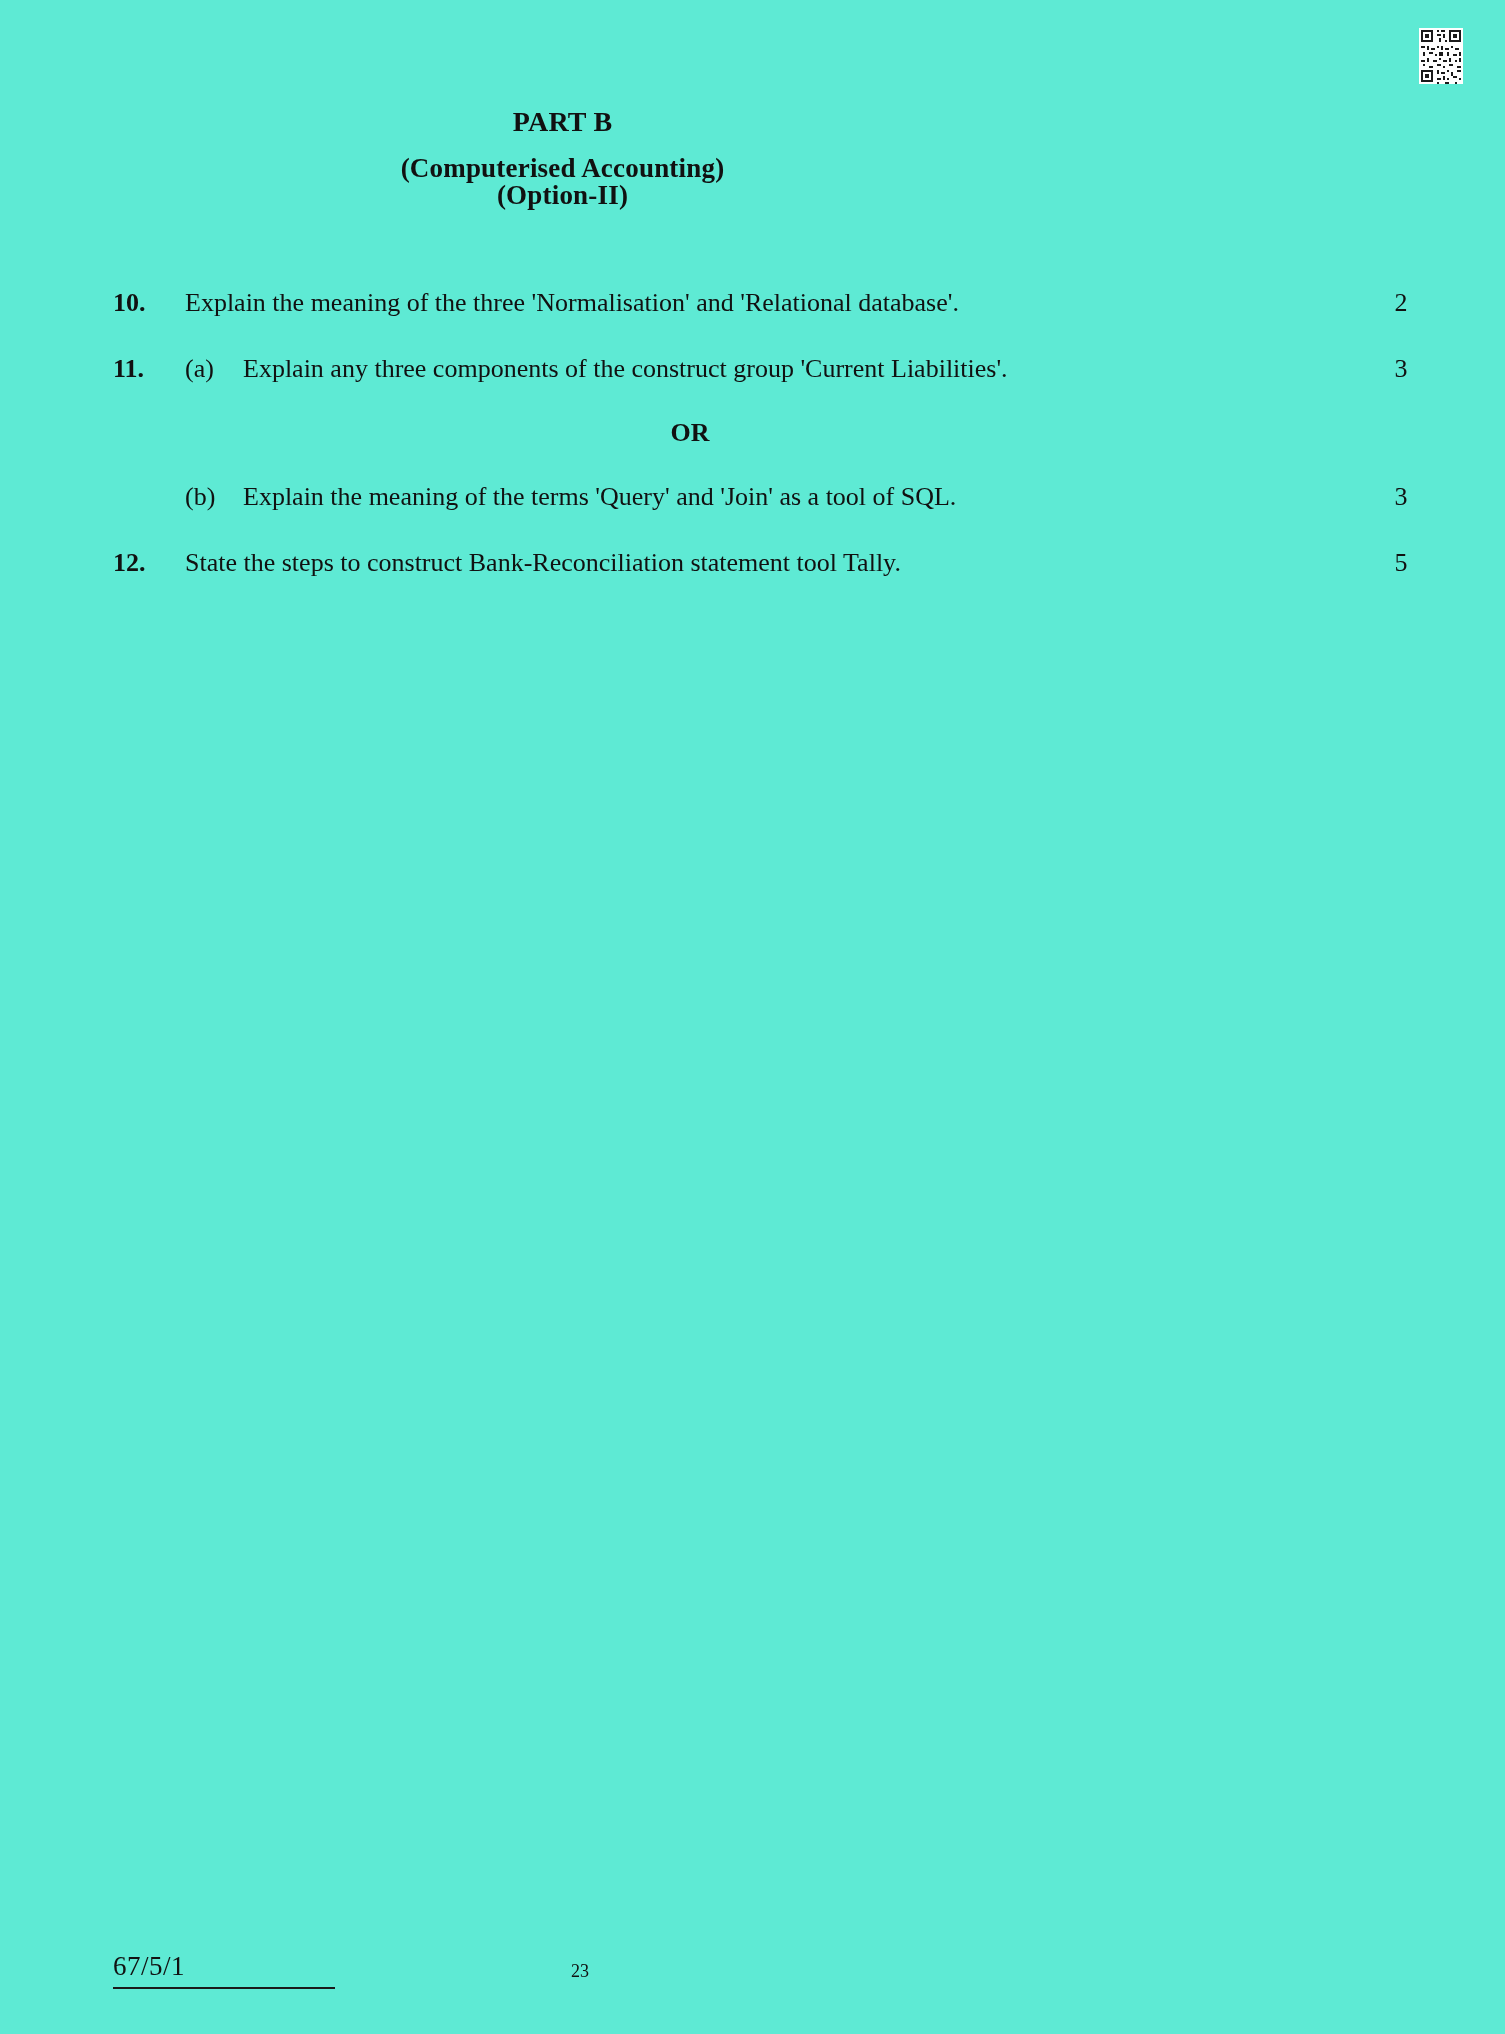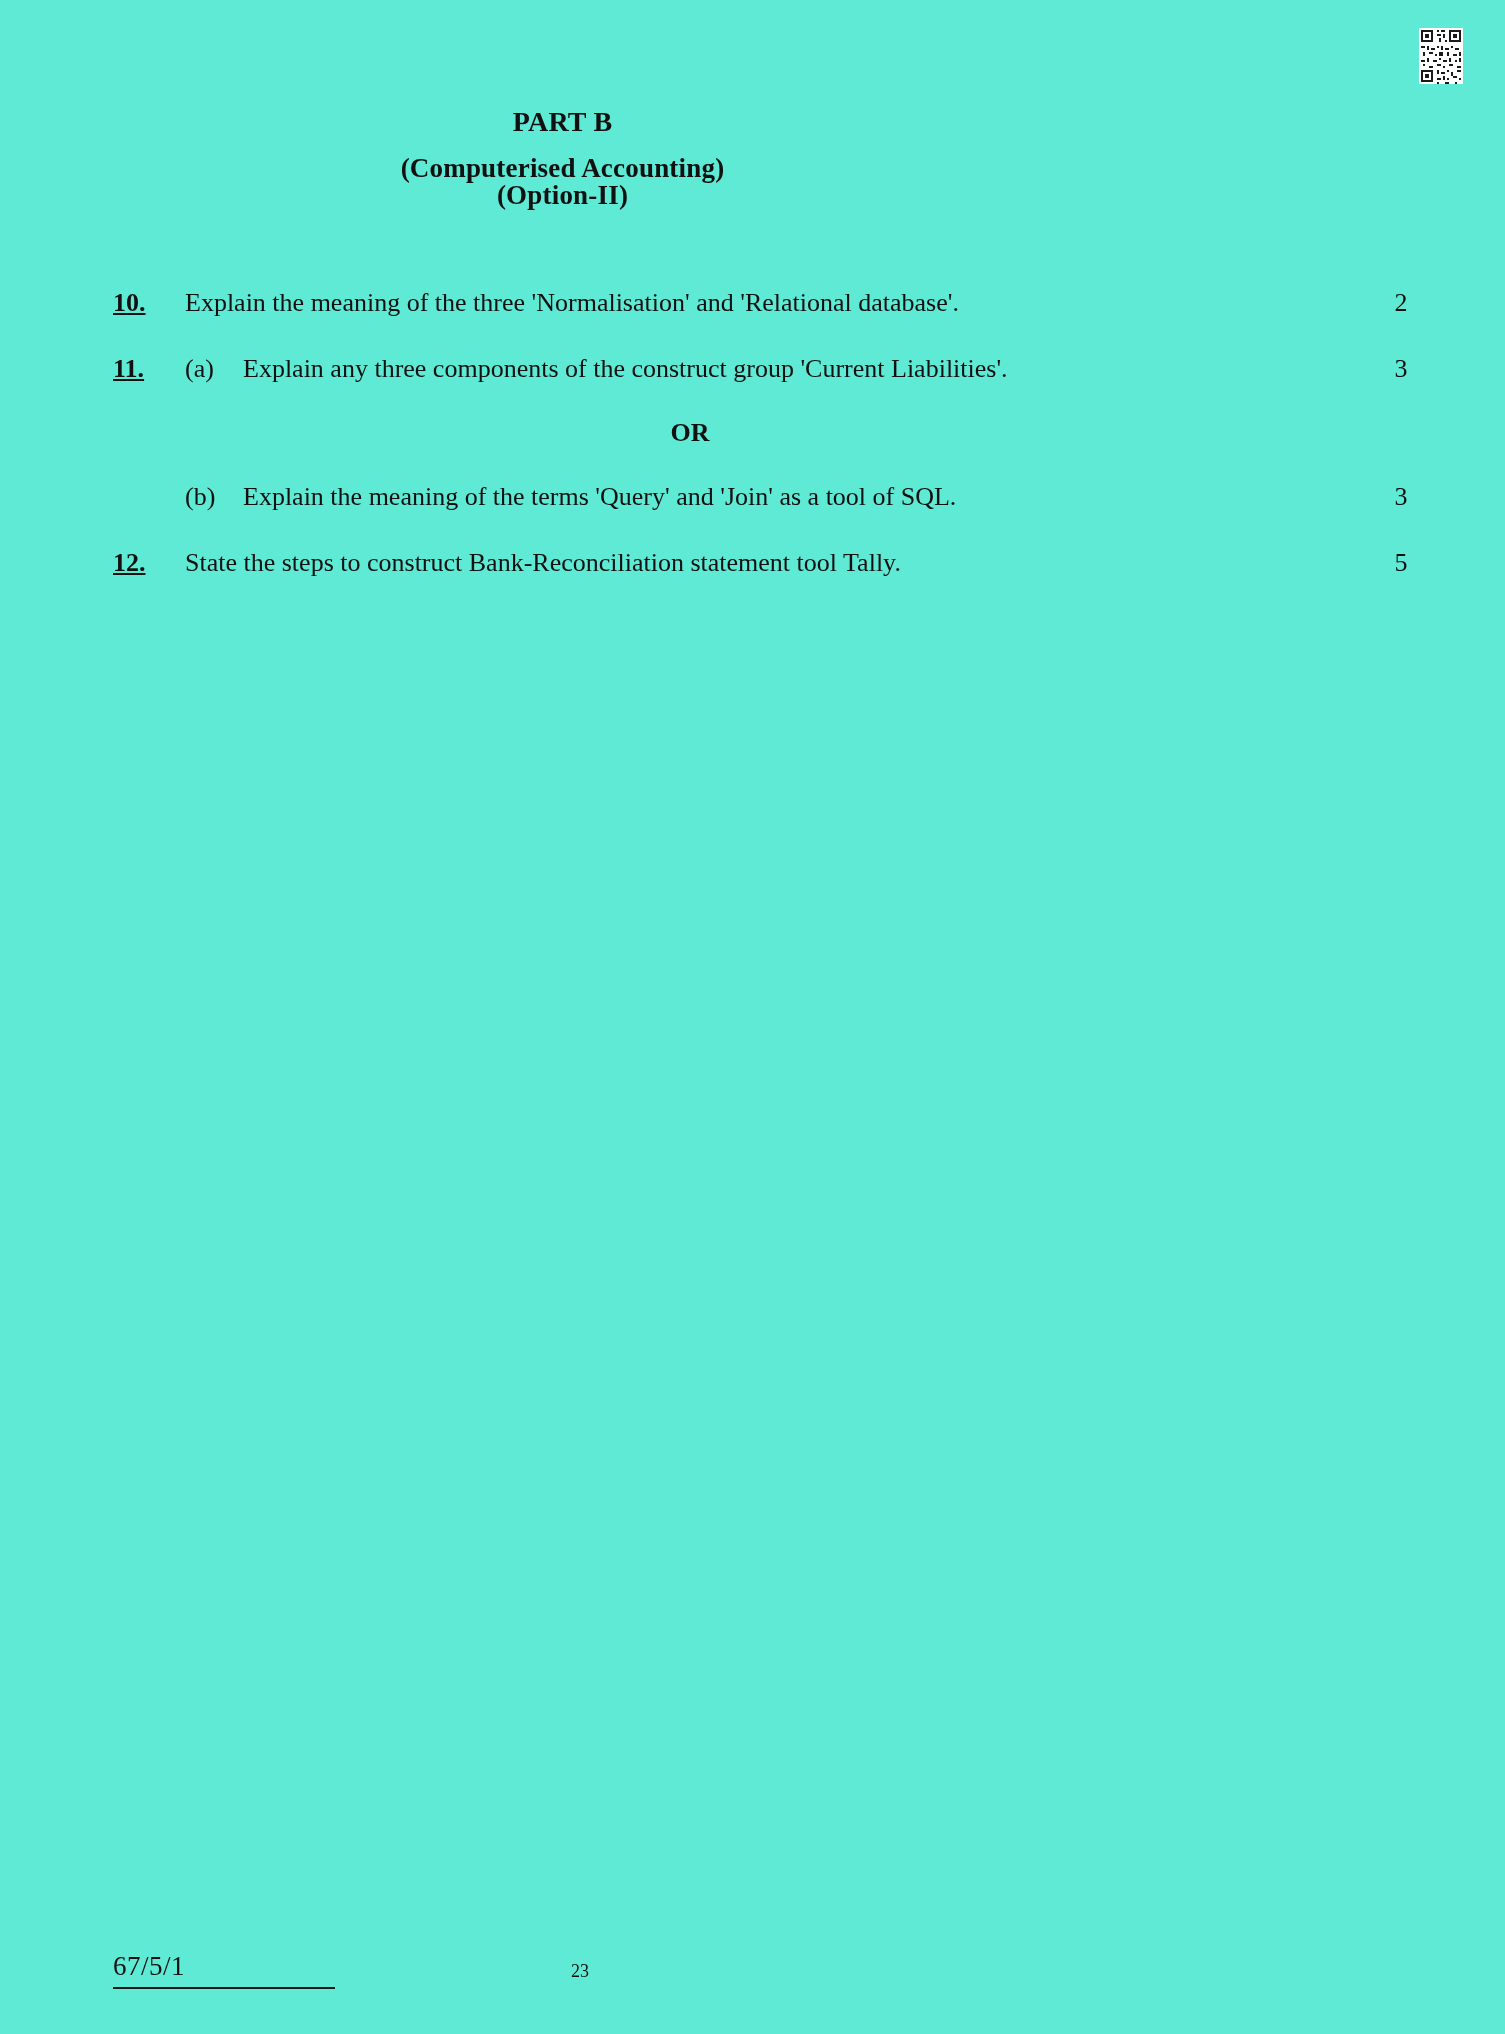--- a/index.html
+++ b/index.html
@@ -64,21 +64,20 @@
     margin-bottom: 33px;
   }
   .qnum {
     flex: 0 0 auto;
     width: 72px;
     padding-left: 113px;
     box-sizing: content-box;
     font-weight: bold;
     font-size: 26px;
     line-height: 1.25;
-    text-decoration: underline;
   }
   .qlabel {
     flex: 0 0 auto;
     width: 58px;
     font-size: 26px;
     line-height: 1.25;
   }
   .qtext {
     flex: 1 1 auto;
     font-size: 26px;

